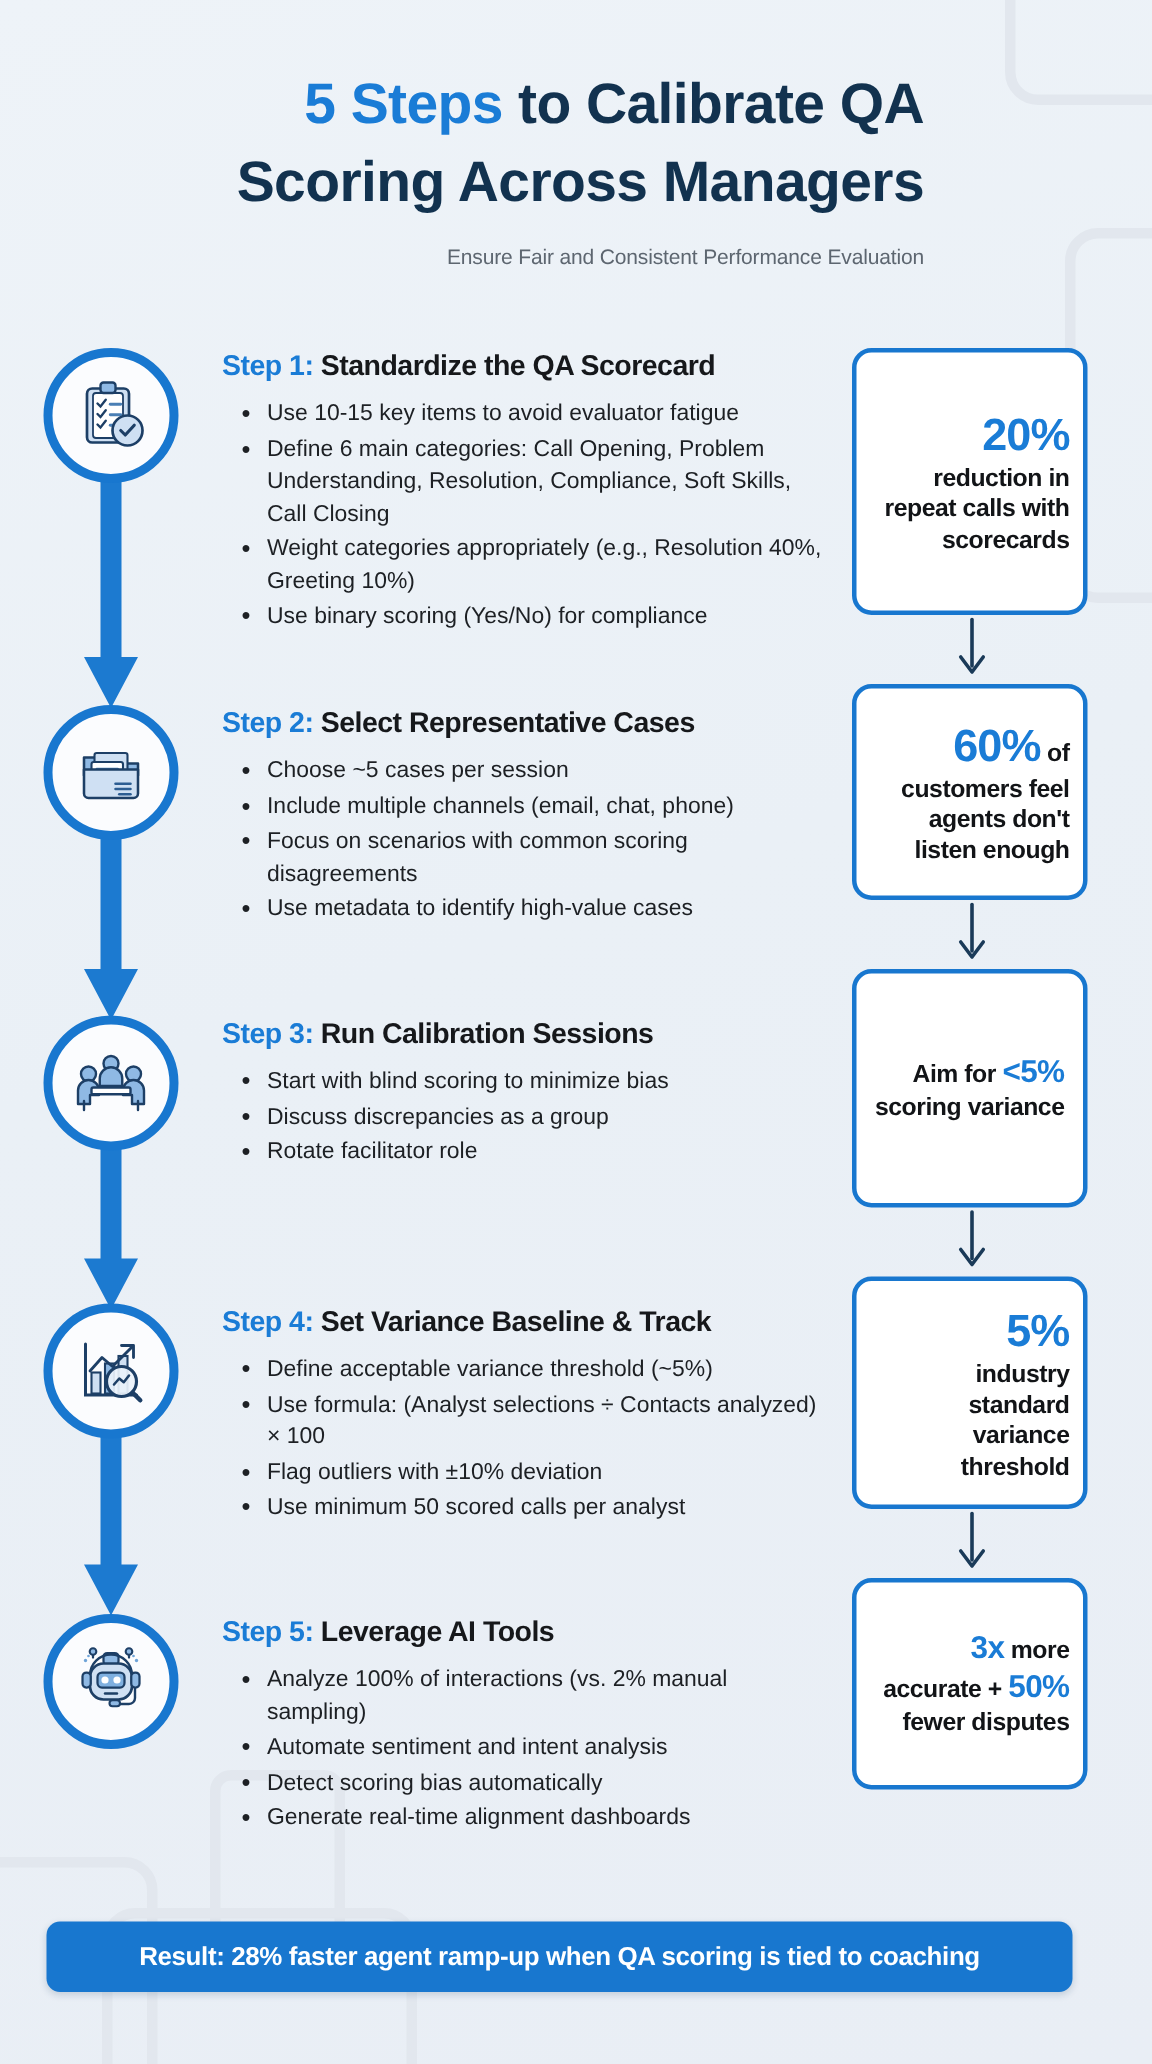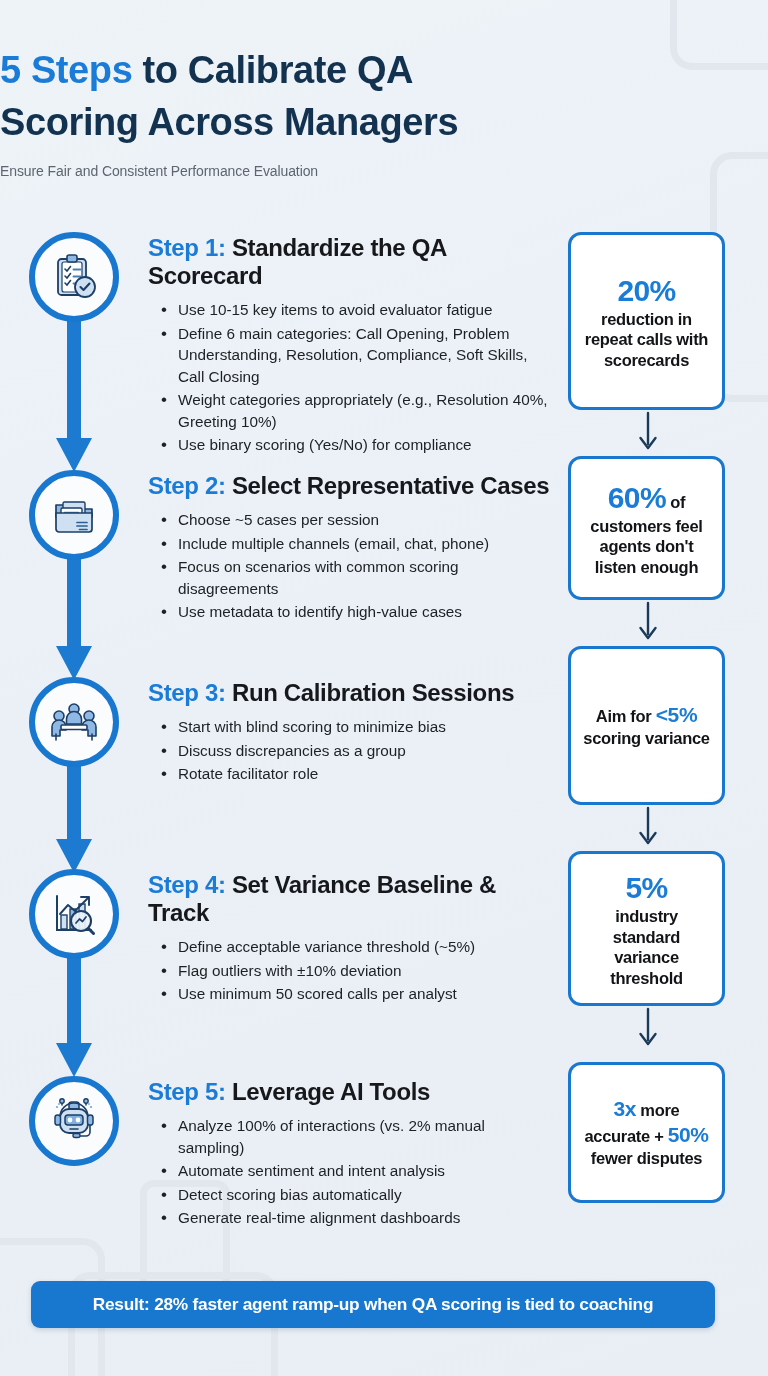--- a/index.html
+++ b/index.html
@@ -17,21 +17,21 @@
   }
   
   .bg-deco { position: absolute; border: 7px solid #e2e7ee; border-radius: 22px; }
   #deco1 { top: -120px; left: 670px; width: 220px; height: 190px; }
   #deco2 { top: 152px; left: 710px; width: 240px; height: 250px; }
   #deco3 { top: 1238px; left: -110px; width: 215px; height: 200px; }
   #deco4 { top: 1272px; left: 68px; width: 210px; height: 190px; }
   #deco5 { top: 1180px; left: 140px; width: 90px; height: 120px; border-radius: 14px; }
 
   
-  .header { position: absolute; top: 44px; left: 0; width: 616px; text-align: left; }
+  .header { position: absolute; top: 44px; left: 0; width: 616px; text-align: right; }
   .title {
     font-size: 38px; font-weight: bold; color: #12324f;
     letter-spacing: -0.4px; line-height: 1.38;
   }
   .title .accent { color: #1a7cd6; }
   .subtitle {
     margin-top: 14px; font-size: 14px; color: #5d6670; font-weight: normal;
     letter-spacing: -0.1px;
   }
 
@@ -62,21 +62,21 @@
   .icon-circle svg { display: block; }
   .connector {
     position: absolute;
     left: 50%;
     transform: translateX(-50%);
     top: 88px;
     z-index: 1;
   }
   .step-body { flex: 1; padding-top: 2px; padding-right: 8px; }
   .step-head {
-    font-size: 24px; font-weight: bold; color: #16181b;
+    font-size: 19px; font-weight: bold; color: #16181b;
     margin-bottom: 9px; letter-spacing: -0.35px;
   }
   .step-head .step-no { color: #1a7cd6; }
   .step-list { list-style: none; padding-left: 10px; }
   .step-list li {
     position: relative;
     padding-left: 20px;
     font-size: 15.3px;
     line-height: 1.41;
     color: #1d2024;
@@ -88,21 +88,21 @@
     color: #1d2024; font-size: 17px;
   }
 
   
   .stats-col { position: absolute; top: 232px; left: 568px; width: 160px; }
   .stat-card {
     width: 157px;
     border: 3.5px solid #1877cf;
     border-radius: 13px;
     background: #ffffff;
-    text-align: center;
+    text-align: right;
     padding: 10px 9px;
     display: flex; align-items: center; justify-content: center;
     color: #121417;
     font-weight: bold;
     line-height: 1.24;
     letter-spacing: -0.3px;
   }
   .stat-card .txt { font-size: 16.5px; }
   .stat-card .big { color: #1a7cd6; font-size: 30px; letter-spacing: -0.6px; }
   .stat-card .mid { color: #1a7cd6; font-size: 21px; letter-spacing: -0.4px; }
@@ -276,20 +276,21 @@
           </svg>
         </div>
       </div>
       <div class="step-body">
         <div class="step-head">
           <span class="step-no">Step 4:</span>
           <span>Set Variance Baseline &amp; Track</span>
         </div>
         <ul class="step-list">
           <li>Define acceptable variance threshold (~5%)</li>
+          <li>Use formula: (Analyst selections ÷ Contacts analyzed) × 100</li>
           <li>Flag outliers with ±10% deviation</li>
           <li>Use minimum 50 scored calls per analyst</li>
         </ul>
       </div>
     </div>
 
     <div class="step" style="height:180px;">
       <div class="step-rail">
         <div class="icon-circle">
           <svg width="52" height="52" viewBox="0 0 52 52">
@@ -385,21 +386,21 @@
       </div>
     </div>
 
     <div class="stat-arrow">
       <svg width="22" height="44" viewBox="0 0 22 44">
         <path d="M11 2 V33" stroke="#1a3a58" stroke-width="2.4" stroke-linecap="round"></path>
         <path d="M3.5 27 L11 37 L18.5 27" fill="none" stroke="#1a3a58" stroke-width="2.4" stroke-linecap="round" stroke-linejoin="round"></path>
       </svg>
     </div>
 
-    <div class="stat-card" style="height:141px;margin-top:10px;">
+    <div class="stat-card" style="height:141px;">
       <div class="txt">
         <span class="mid">3x</span><span> more accurate + </span><span class="mid">50%</span><span> fewer disputes</span>
       </div>
     </div>
   </div>
 
   <div class="result-banner">Result: 28% faster agent ramp-up when QA scoring is tied to coaching</div>
 
 </div>
 

